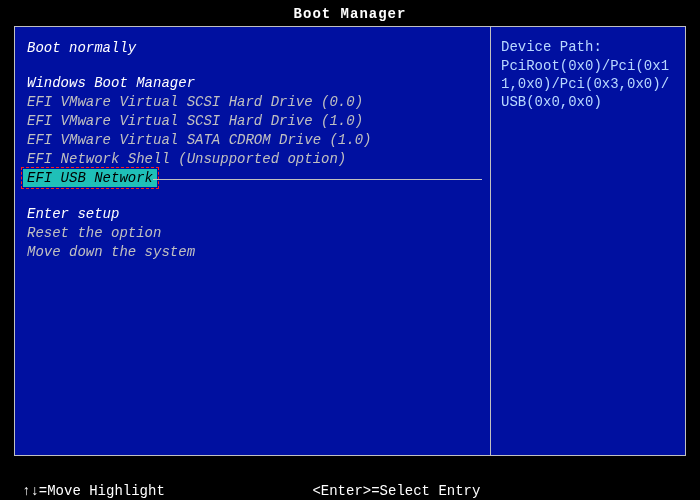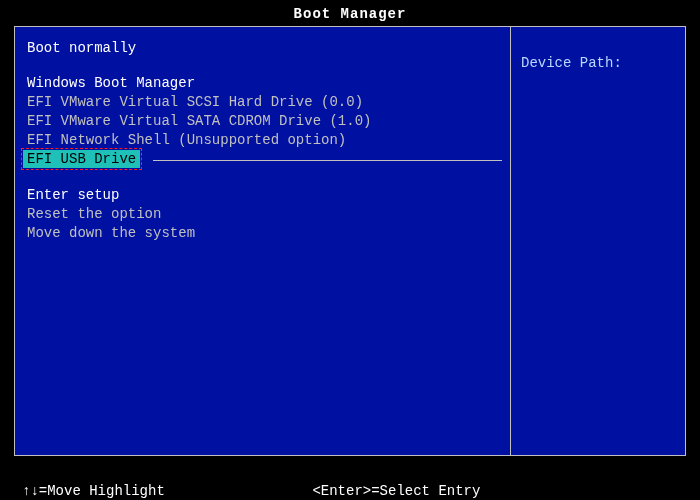--- a/index.html
+++ b/index.html
@@ -31,31 +31,32 @@
     }
     .left-panel {
       flex: 1;
       background: #0010a0;
       border: 1px solid #c0c0c0;
       border-right: none;
       padding: 12px 8px;
       position: relative;
     }
     .right-panel {
-      width: 176px;
+      width: 196px;
       background: #0010a0;
       border: 1px solid #c0c0c0;
-      padding: 28px 10px;
+      padding: 12px 10px;
     }
     .menu-item {
       color: #c0c0c0;
       padding: 1px 4px;
       margin-bottom: 1px;
       cursor: pointer;
       white-space: nowrap;
+      font-style: italic;
     }
     .menu-item.white {
       color: #fff;
     }
     .menu-item.selected {
       background: #1fc0b8;
       color: #000;
       display: inline-block;
       position: relative;
       outline: 1px dashed #ff1b1b;
@@ -105,30 +106,32 @@
 <body>
 
 <div class="title-bar">Boot Manager</div>
 
 <div class="main-area">
   <div class="left-panel" id="left-panel">
   <div class="menu-item white">Boot normally</div>
       <div class="spacer"></div>
       <div class="menu-item white">Windows Boot Manager</div>
       <div class="menu-item">EFI VMware Virtual SCSI Hard Drive (0.0)</div>
+      <div class="menu-item">EFI VMware Virtual SCSI Hard Drive (1.0)</div>
       <div class="menu-item">EFI VMware Virtual SATA CDROM Drive (1.0)</div>
       <div class="menu-item">EFI Network Shell (Unsupported option)</div>
-      <div class="selected-line"><div class="menu-item selected">EFI USB Drive</div></div>
+      <div class="selected-line"><div class="menu-item selected">EFI USB Network</div></div>
       <div class="spacer"></div>
       <div class="menu-item white">Enter setup</div>
       <div class="menu-item">Reset the option</div>
       <div class="menu-item">Move down the system</div>
     </div>
   <div class="right-panel">
     <div class="info-label">Device Path:</div>
+    <div class="info-text">PciRoot(0x0)/Pci(0x11,0x0)/Pci(0x3,0x0)/USB(0x0,0x0)</div>
   </div>
 </div>
 
 <div class="footer">
   <div class="footer-left">↑↓=Move Highlight</div>
   <div class="footer-center">&lt;Enter&gt;=Select Entry</div>
   <div></div>
 </div>
 
 </body></html>

